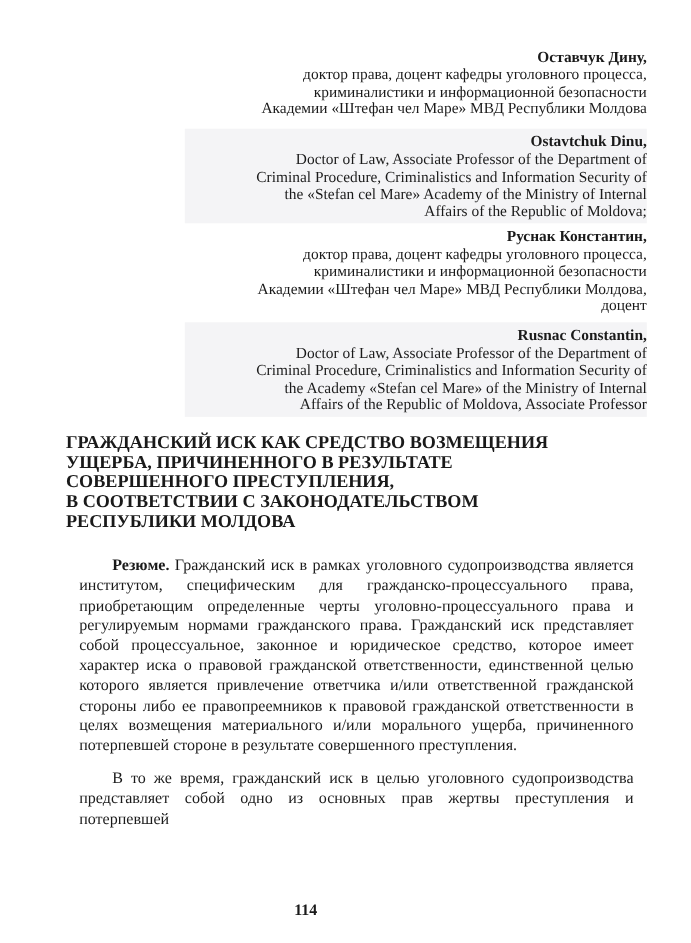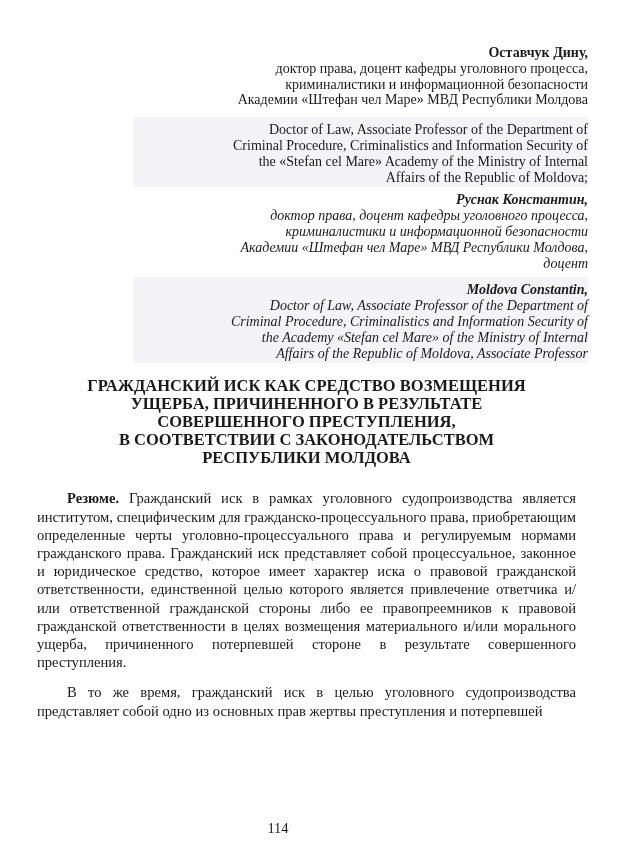--- a/index.html
+++ b/index.html
@@ -9,42 +9,42 @@
     background: #ffffff;
     color: #1a1a1a;
     font-family: "Liberation Serif", "DejaVu Serif", serif;
     position: relative;
     overflow: hidden;
   }
   .page {
     position: absolute;
     inset: 0;
     box-sizing: border-box;
-    padding: 45px 40px 0 25px;
+    padding: 45px 40px 0 60px;
   }
   .authors {
     text-align: right;
     font-size: 14px;
     line-height: 15.8px;
   }
   .authors .name { font-weight: bold; }
   .pre { white-space: pre-line; }
   .hl { background: #f4f4f6; }
   .en-block {
     margin-left: 108px;
     padding: 5px 0 2px 0;
   }
   .en-block.first { margin-top: 9px; }
-  .author-2 { margin-top: 5px; font-style: italic; }
+  .author-2 { margin-top: 5px; }
   .en-block.second { margin-top: 6px; }
   .title-ru {
     margin: 14px 0 12px 0;
     font-size: 16.5px;
     font-weight: bold;
-    text-align: center;
+    text-align: left;
     line-height: 18px;
     white-space: pre-line;
   }
   .title-en {
     margin: 4px 31px 0 8px;
     padding: 10px 4px 9px 4px;
     font-size: 16.5px;
     font-weight: bold;
     text-align: center;
     line-height: 18px;
@@ -58,50 +58,52 @@
   }
   .abstract p { margin: 12px; text-indent: 30px; }
   .b { font-weight: bold; }
   .page-number {
     position: absolute;
     left: 0;
     top: 820px;
     width: 556px;
     text-align: center;
     font-size: 14.5px;
+    font-weight: bold;
   }
 </style>
 </head>
 <body>
 
 <div class="page">
 
   <div class="authors">
 
     <div>
       <div class="name">Оставчук Дину,</div>
       <div class="pre">доктор права, доцент кафедры уголовного процесса,
 криминалистики и информационной безопасности
 Академии «Штефан чел Маре» МВД Республики Молдова</div>
       <div class="en-block first hl">
+        <div class="name">Ostavtchuk Dinu,</div>
         <div class="pre">Doctor of Law, Associate Professor of the Department of
 Criminal Procedure, Criminalistics and Information Security of
 the «Stefan cel Mare» Academy of the Ministry of Internal
 Affairs of the Republic of Moldova;</div>
       </div>
     </div>
 
     <div class="author-2">
       <div class="name">Руснак Константин,</div>
       <div class="pre">доктор права, доцент кафедры уголовного процесса,
 криминалистики и информационной безопасности
 Академии «Штефан чел Маре» МВД Республики Молдова,
 доцент</div>
       <div class="en-block second hl">
-        <div class="name">Moldova Constantin,</div>
+        <div class="name">Rusnac Constantin,</div>
         <div class="pre">Doctor of Law, Associate Professor of the Department of
 Criminal Procedure, Criminalistics and Information Security of
 the Academy «Stefan cel Mare» of the Ministry of Internal
 Affairs of the Republic of Moldova, Associate Professor</div>
       </div>
     </div>
 
   </div>
 
   <h1 class="title-ru">ГРАЖДАНСКИЙ ИСК КАК СРЕДСТВО ВОЗМЕЩЕНИЯ

